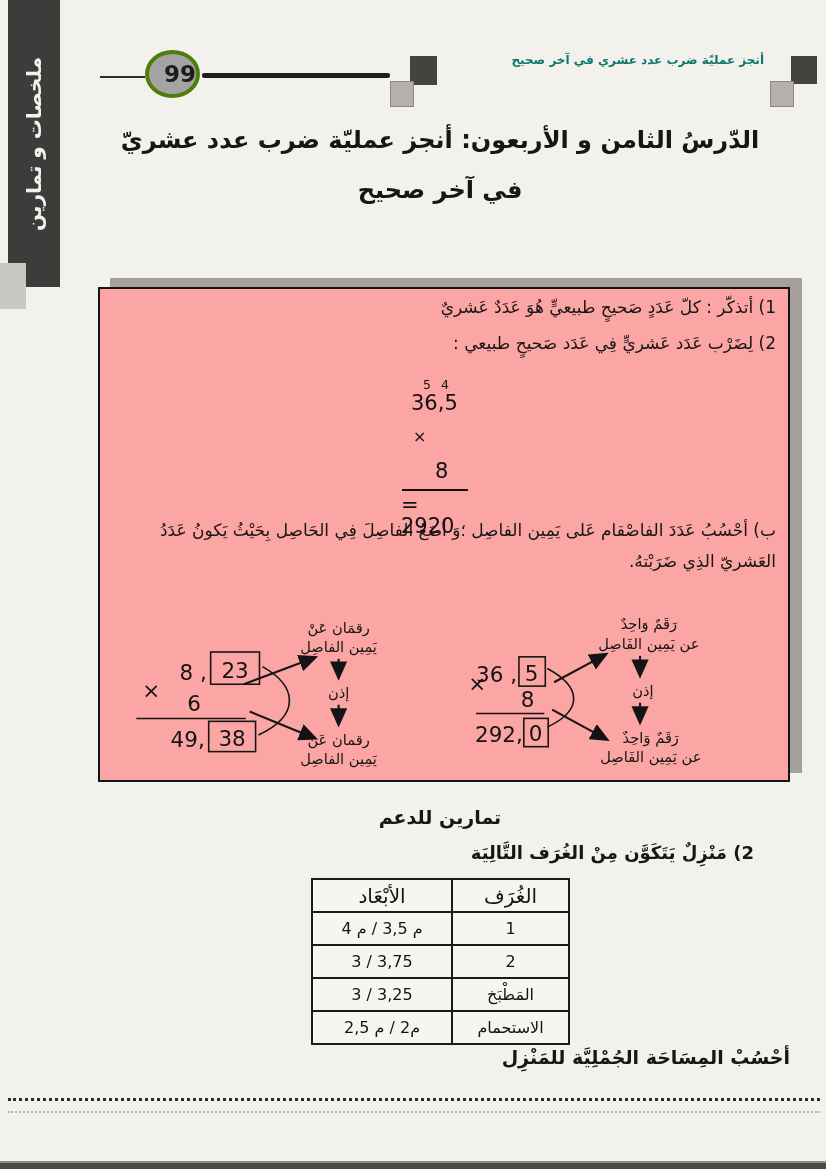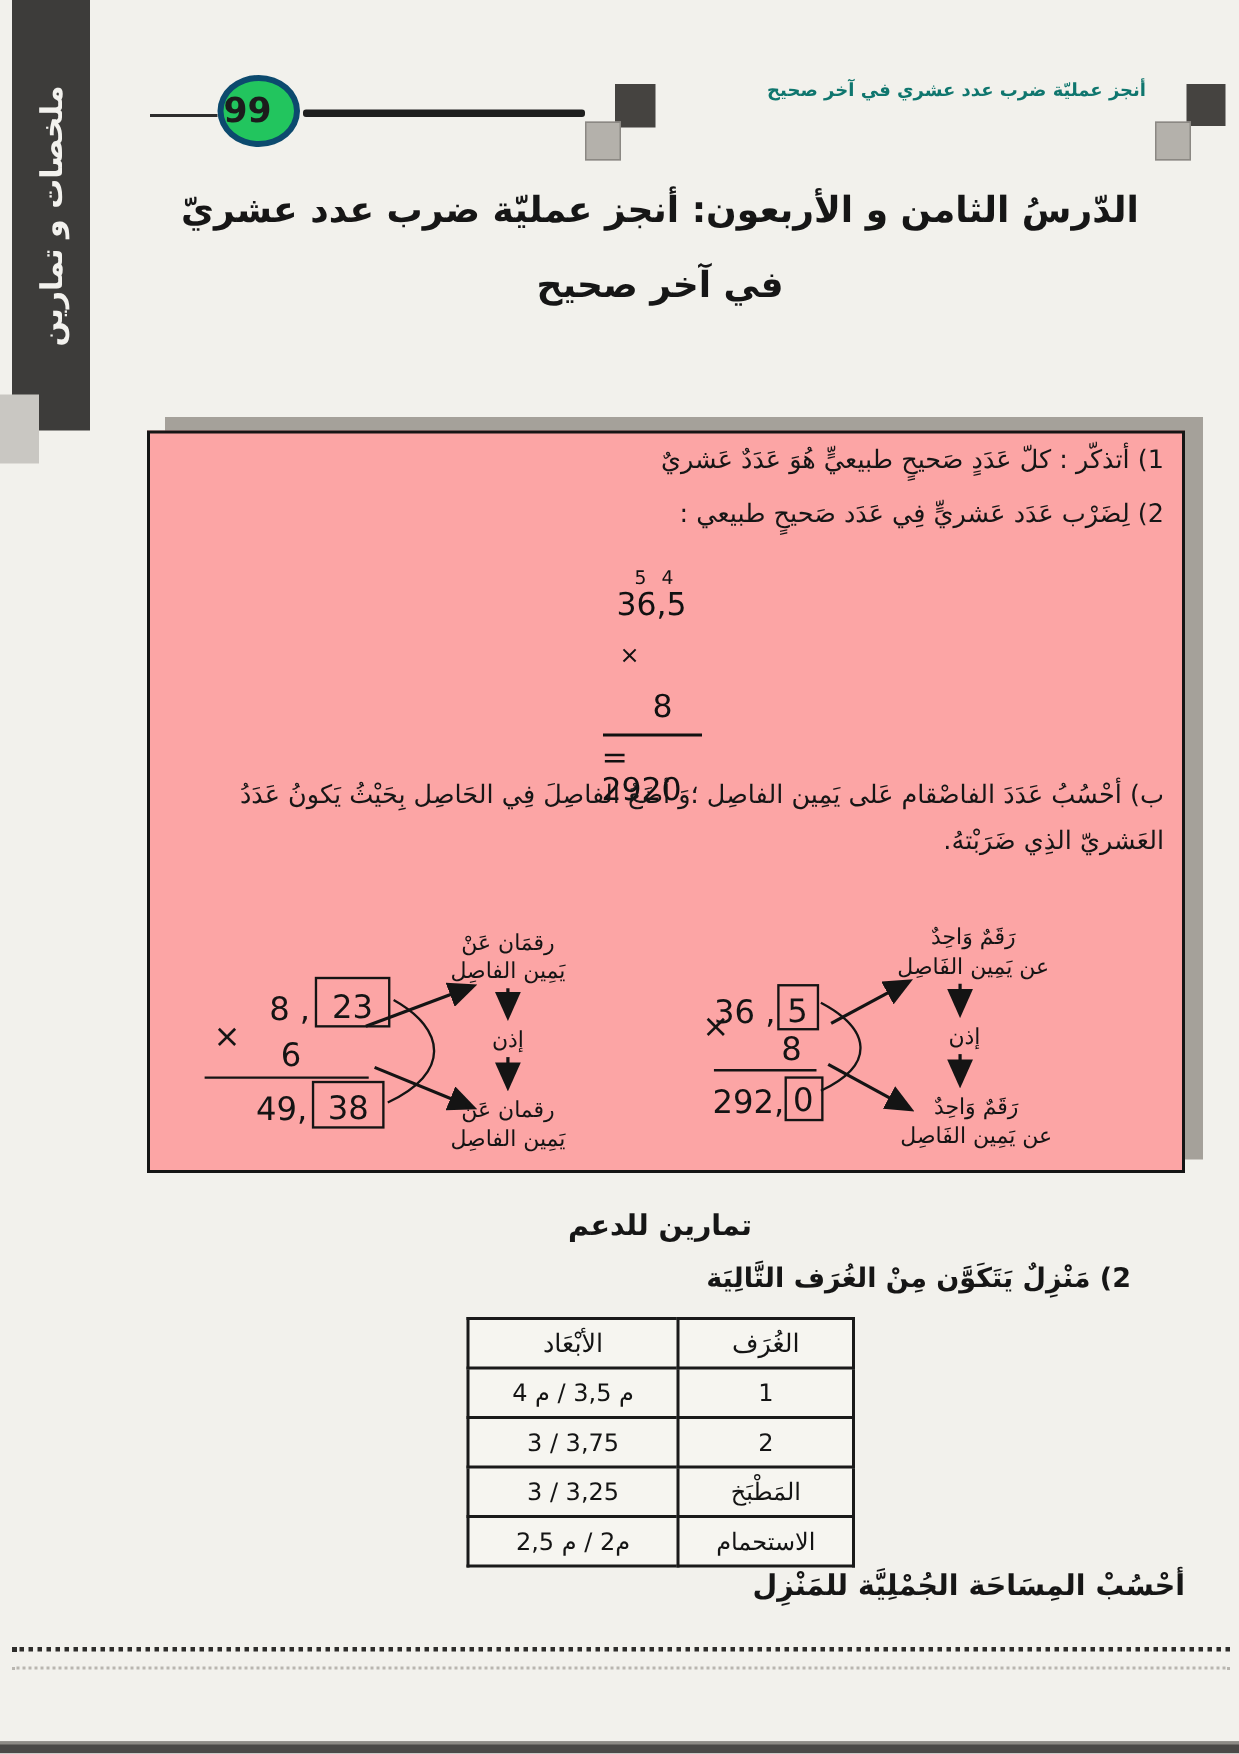--- a/index.html
+++ b/index.html
@@ -11,23 +11,23 @@
   
   .sidebar{position:absolute;left:8px;top:0;width:52px;height:287px;background:#3d3c3a;}
   .sidebar-label{
     position:absolute;left:50%;top:50%;transform:translate(-50%,-50%) rotate(-90deg);
     white-space:nowrap;color:#f3f2ee;font-size:20px;font-weight:bold;letter-spacing:1px;
   }
   .sidebar-notch{position:absolute;left:0;top:263px;width:26px;height:46px;background:#c9c7c2;}
   
   .rule-thin{position:absolute;left:100px;top:76px;width:45px;border-top:2px solid #2d2d2d;}
   .page-badge{
-    position:absolute;left:145px;top:50px;width:55px;height:48px;background:#22c55e;
-    border:4px solid #0c4a6e;border-radius:50%;box-sizing:border-box;
-    display:flex;align-items:center;justify-content:flex-start;
+    position:absolute;left:145px;top:50px;width:55px;height:48px;background:#a3a3a3;
+    border:4px solid #4d7c0f;border-radius:50%;box-sizing:border-box;
+    display:flex;align-items:center;justify-content:flex-end;
     font-size:23px;font-weight:bold;color:#1c1c1c;
   }
   .rule-thick{position:absolute;left:202px;top:73px;width:188px;height:5px;background:#1f1f1f;border-radius:2px;}
   .decor{position:absolute;}
   .decor .sq-dark{position:absolute;background:#454340;}
   .decor .sq-light{position:absolute;background:#b4b1ab;border:1px solid #8b8883;box-sizing:border-box;}
   .decor-1{left:390px;top:56px;width:50px;height:52px;}
   .decor-1 .sq-dark{left:20px;top:0;width:27px;height:29px;}
   .decor-1 .sq-light{left:0;top:25px;width:24px;height:26px;}
   .decor-2{left:769px;top:56px;width:50px;height:52px;}
@@ -78,21 +78,21 @@
   .support-heading{position:absolute;left:70px;right:16px;top:806px;text-align:center;direction:rtl;
     font-size:19px;font-weight:bold;}
   .exercise-line{position:absolute;right:72px;top:842px;direction:rtl;font-size:18px;font-weight:bold;white-space:nowrap;margin-left:44px;}
   .rooms-table{
     position:absolute;left:311px;top:878px;width:259px;border-collapse:collapse;direction:rtl;
     font-size:16px;color:#141414;background:#f6f5f0;
   }
   .rooms-table th,.rooms-table td{
     border:2px solid #1a1a1a;height:31px;text-align:center;vertical-align:middle;padding:0 4px;
   }
-  .rooms-table th{font-weight:normal;font-size:17px;}
+  .rooms-table th{font-weight:normal;font-size:20px;}
   .cell-ltr{direction:ltr;unicode-bidi:embed;}
   .question-line{position:absolute;right:36px;top:1046px;direction:rtl;font-size:19px;font-weight:bold;white-space:nowrap;}
   .dots-1{position:absolute;left:8px;right:6px;top:1098px;border-top:3px dotted #2e2d2b;}
   .dots-2{position:absolute;left:8px;right:6px;top:1111px;border-top:2px dotted #b9b6b0;}
   .bottom-bar{position:absolute;left:0;right:0;top:1161px;height:8px;background:#4a4947;border-top:2px solid #8d8b86;}
 </style>
 </head>
 <body>
 
 <div class="page">

